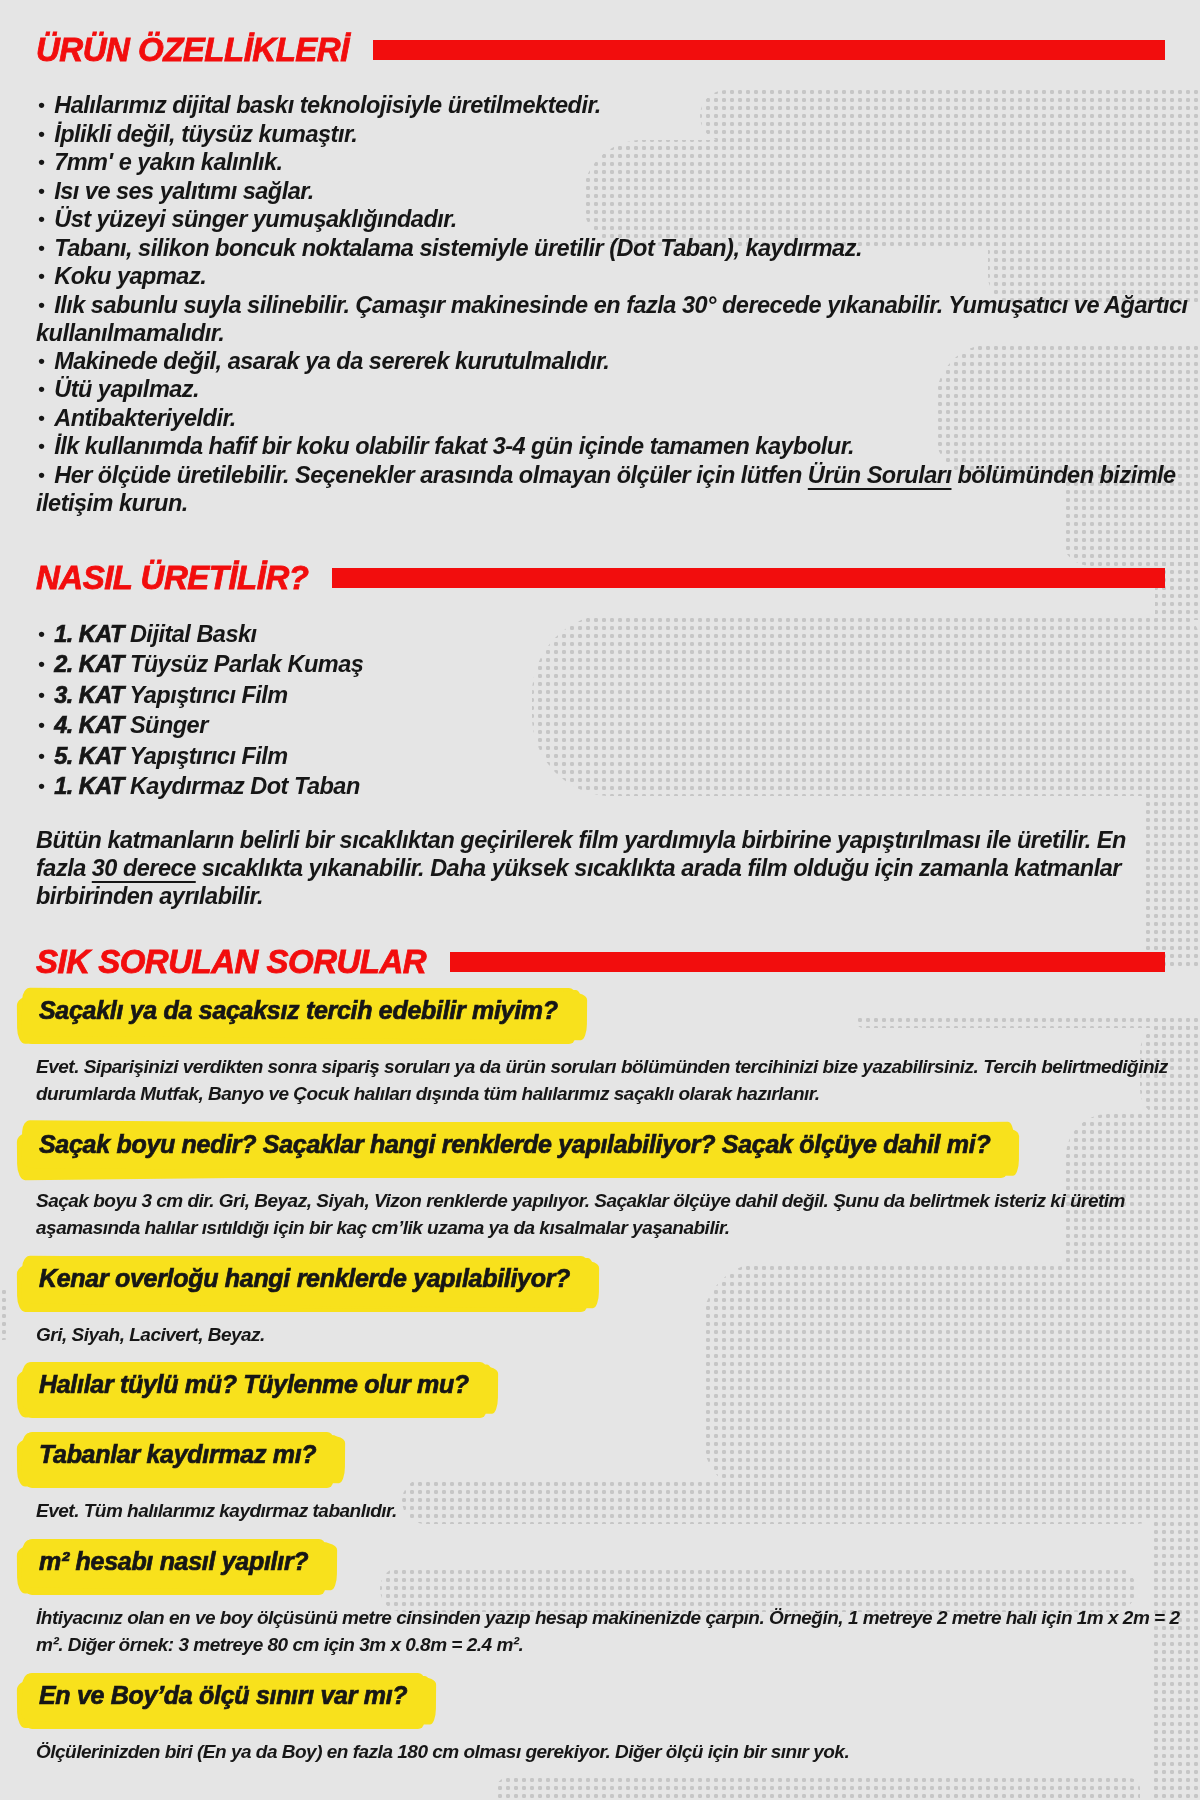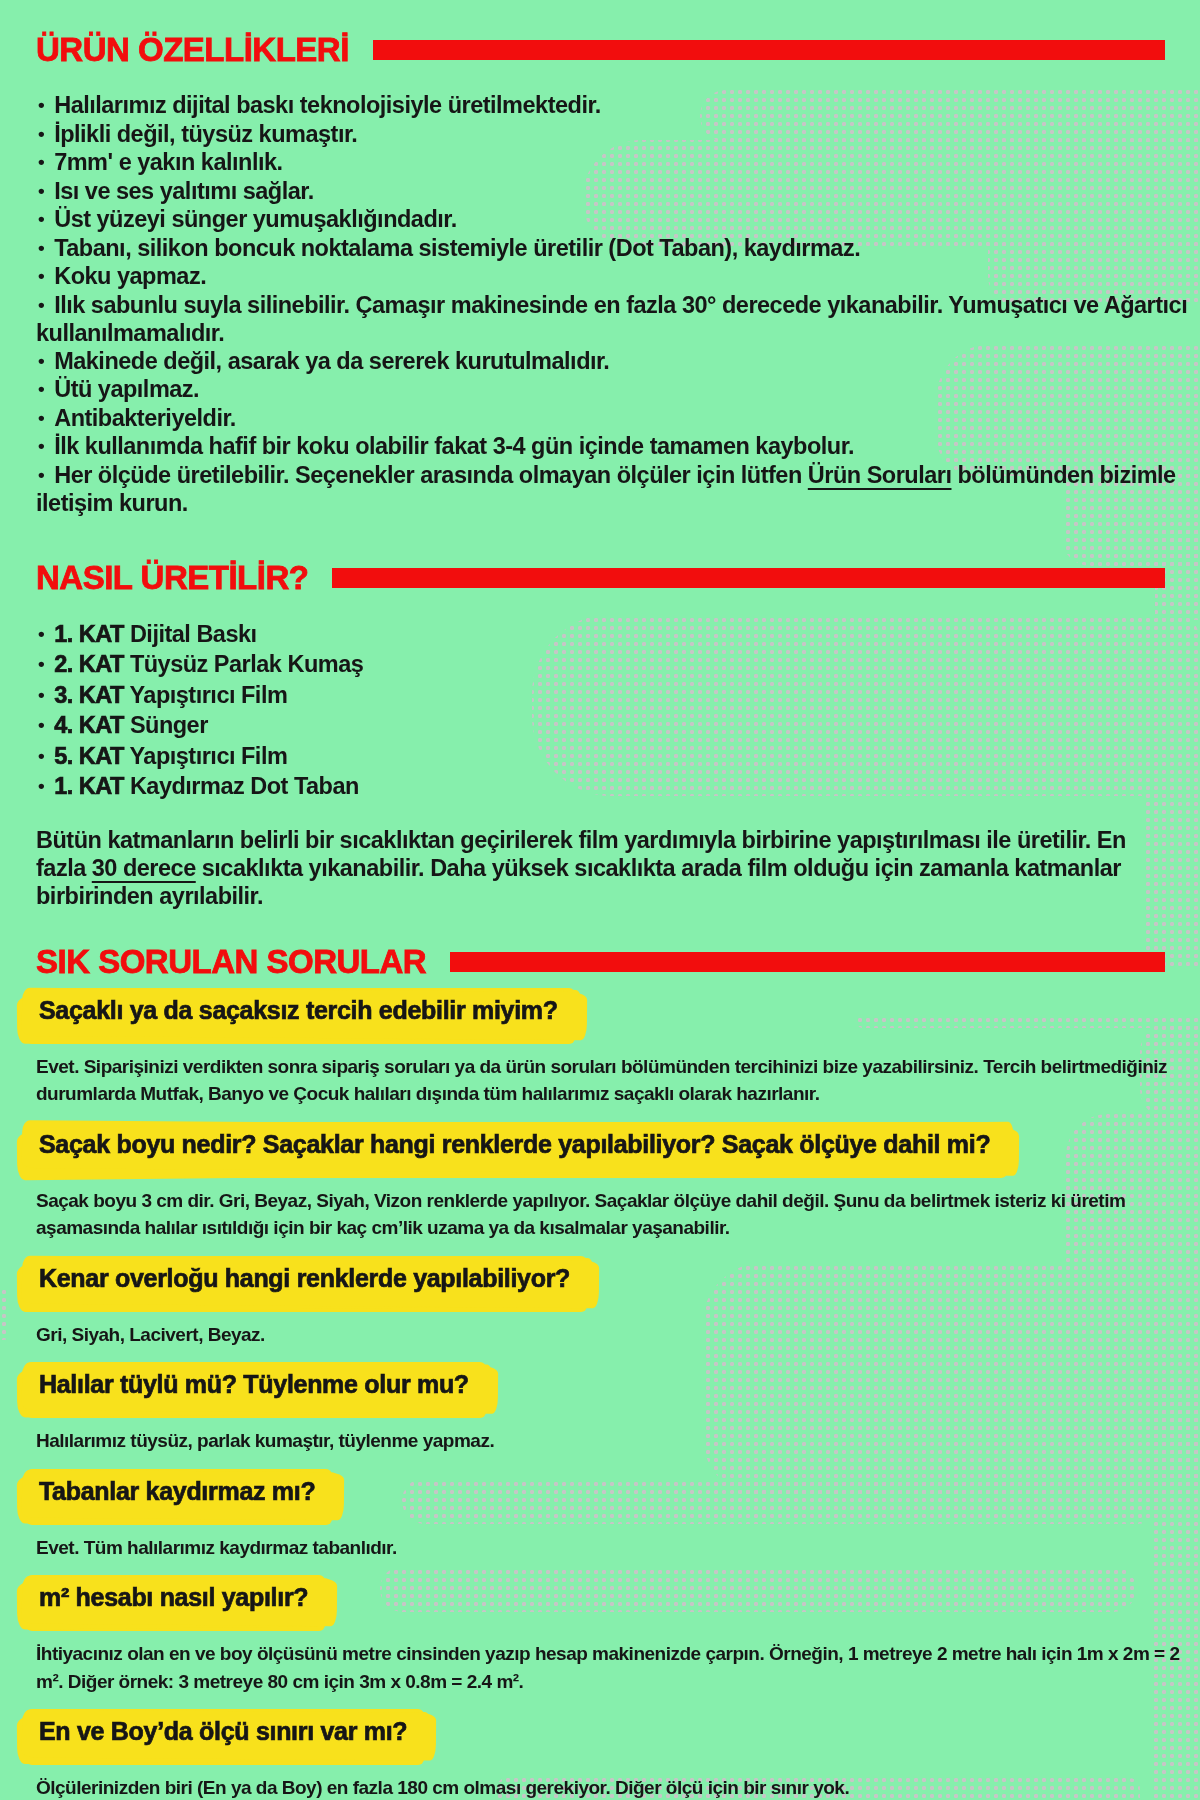--- a/index.html
+++ b/index.html
@@ -4,21 +4,21 @@
 <style>
   :root{
     --red:#f20d0d;
     --yellow:#f8e11c;
     --dot:#c6c6c6;
     --text:#161616;
   }
   *{box-sizing:border-box;}
   html,body{margin:0;padding:0;}
   body{width:1200px;height:1800px;background:#ffffff;font-family:"Liberation Sans",sans-serif;color:var(--text);}
-  .page{position:relative;width:1200px;height:1800px;overflow:hidden;background:#86efac;}
+  .page{position:relative;width:1200px;height:1800px;overflow:hidden;background:#e5e5e5;font-style:italic;}
 
   
   .dots{
     position:absolute;
     background-image:radial-gradient(circle,var(--dot) 2px,transparent 2.3px);
     background-size:8px 8px;
     background-attachment:fixed;
     z-index:0;
   }
 
@@ -125,20 +125,20 @@
     <p class="body-par" id="production-paragraph"><span>Bütün katmanların belirli bir sıcaklıktan geçirilerek film yardımıyla birbirine yapıştırılması ile üretilir. En fazla </span><span class="u">30 derece</span><span> sıcaklıkta yıkanabilir. Daha yüksek sıcaklıkta arada film olduğu için zamanla katmanlar birbirinden ayrılabilir.</span></p>
 
     <div class="section-head" id="head-faq">
       <h2>SIK SORULAN SORULAR</h2>
       <div class="bar"></div>
     </div>
     <div id="faq-list">
         <div class="faq-item"><div class="q">Saçaklı ya da saçaksız tercih edebilir miyim?</div><p class="a">Evet. Siparişinizi verdikten sonra sipariş soruları ya da ürün soruları bölümünden tercihinizi bize yazabilirsiniz. Tercih belirtmediğiniz durumlarda Mutfak, Banyo ve Çocuk halıları dışında tüm halılarımız saçaklı olarak hazırlanır.</p></div>
         <div class="faq-item"><div class="q">Saçak boyu nedir? Saçaklar hangi renklerde yapılabiliyor? Saçak ölçüye dahil mi?</div><p class="a">Saçak boyu 3 cm dir. Gri, Beyaz, Siyah, Vizon renklerde yapılıyor. Saçaklar ölçüye dahil değil. Şunu da belirtmek isteriz ki üretim aşamasında halılar ısıtıldığı için bir kaç cm’lik uzama ya da kısalmalar yaşanabilir.</p></div>
         <div class="faq-item"><div class="q">Kenar overloğu hangi renklerde yapılabiliyor?</div><p class="a">Gri, Siyah, Lacivert, Beyaz.</p></div>
-        <div class="faq-item"><div class="q">Halılar tüylü mü? Tüylenme olur mu?</div><p class="a">Halılarımız tüysüz, parlak kumaştır, tüylenme yapmaz.</p></div>
+        <div class="faq-item"><div class="q">Halılar tüylü mü? Tüylenme olur mu?</div></div>
         <div class="faq-item"><div class="q">Tabanlar kaydırmaz mı?</div><p class="a">Evet. Tüm halılarımız kaydırmaz tabanlıdır.</p></div>
         <div class="faq-item"><div class="q">m² hesabı nasıl yapılır?</div><p class="a">İhtiyacınız olan en ve boy ölçüsünü metre cinsinden yazıp hesap makinenizde çarpın. Örneğin, 1 metreye 2 metre halı için 1m x 2m = 2 m². Diğer örnek: 3 metreye 80 cm için 3m x 0.8m = 2.4 m².</p></div>
         <div class="faq-item"><div class="q">En ve Boy’da ölçü sınırı var mı?</div><p class="a">Ölçülerinizden biri (En ya da Boy) en fazla 180 cm olması gerekiyor. Diğer ölçü için bir sınır yok.</p></div>
       </div>
 
   </div>
 </div>
 
 </body></html>

